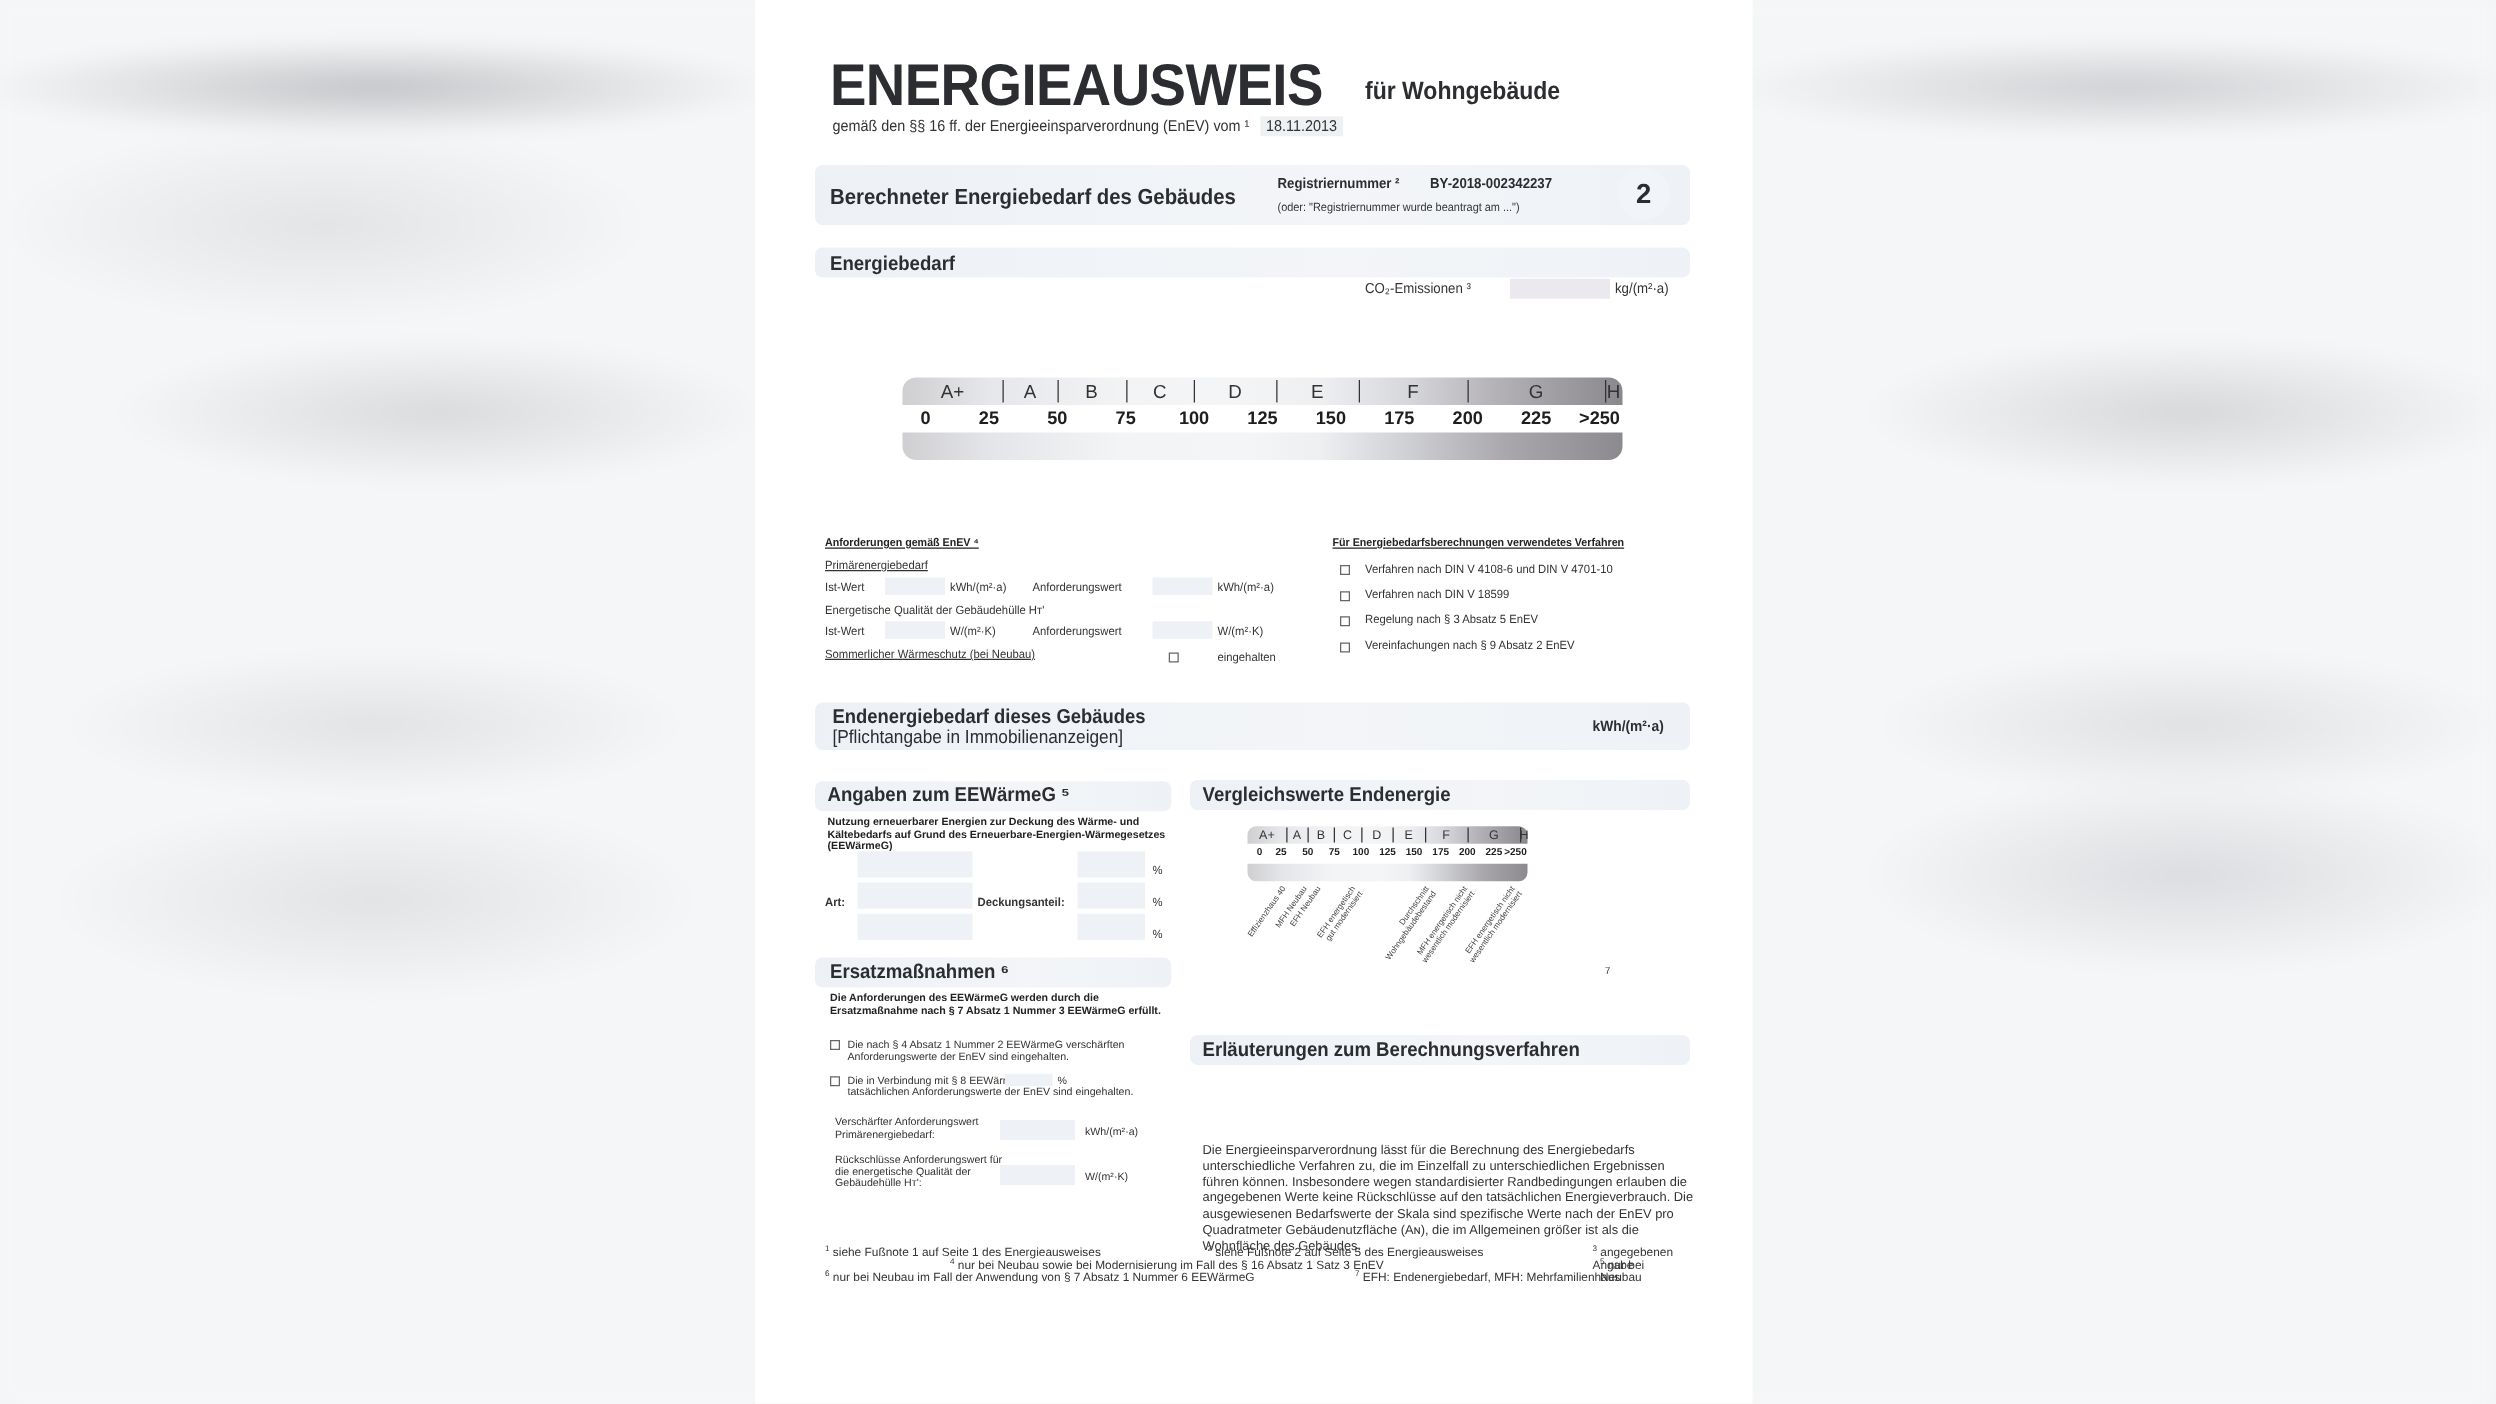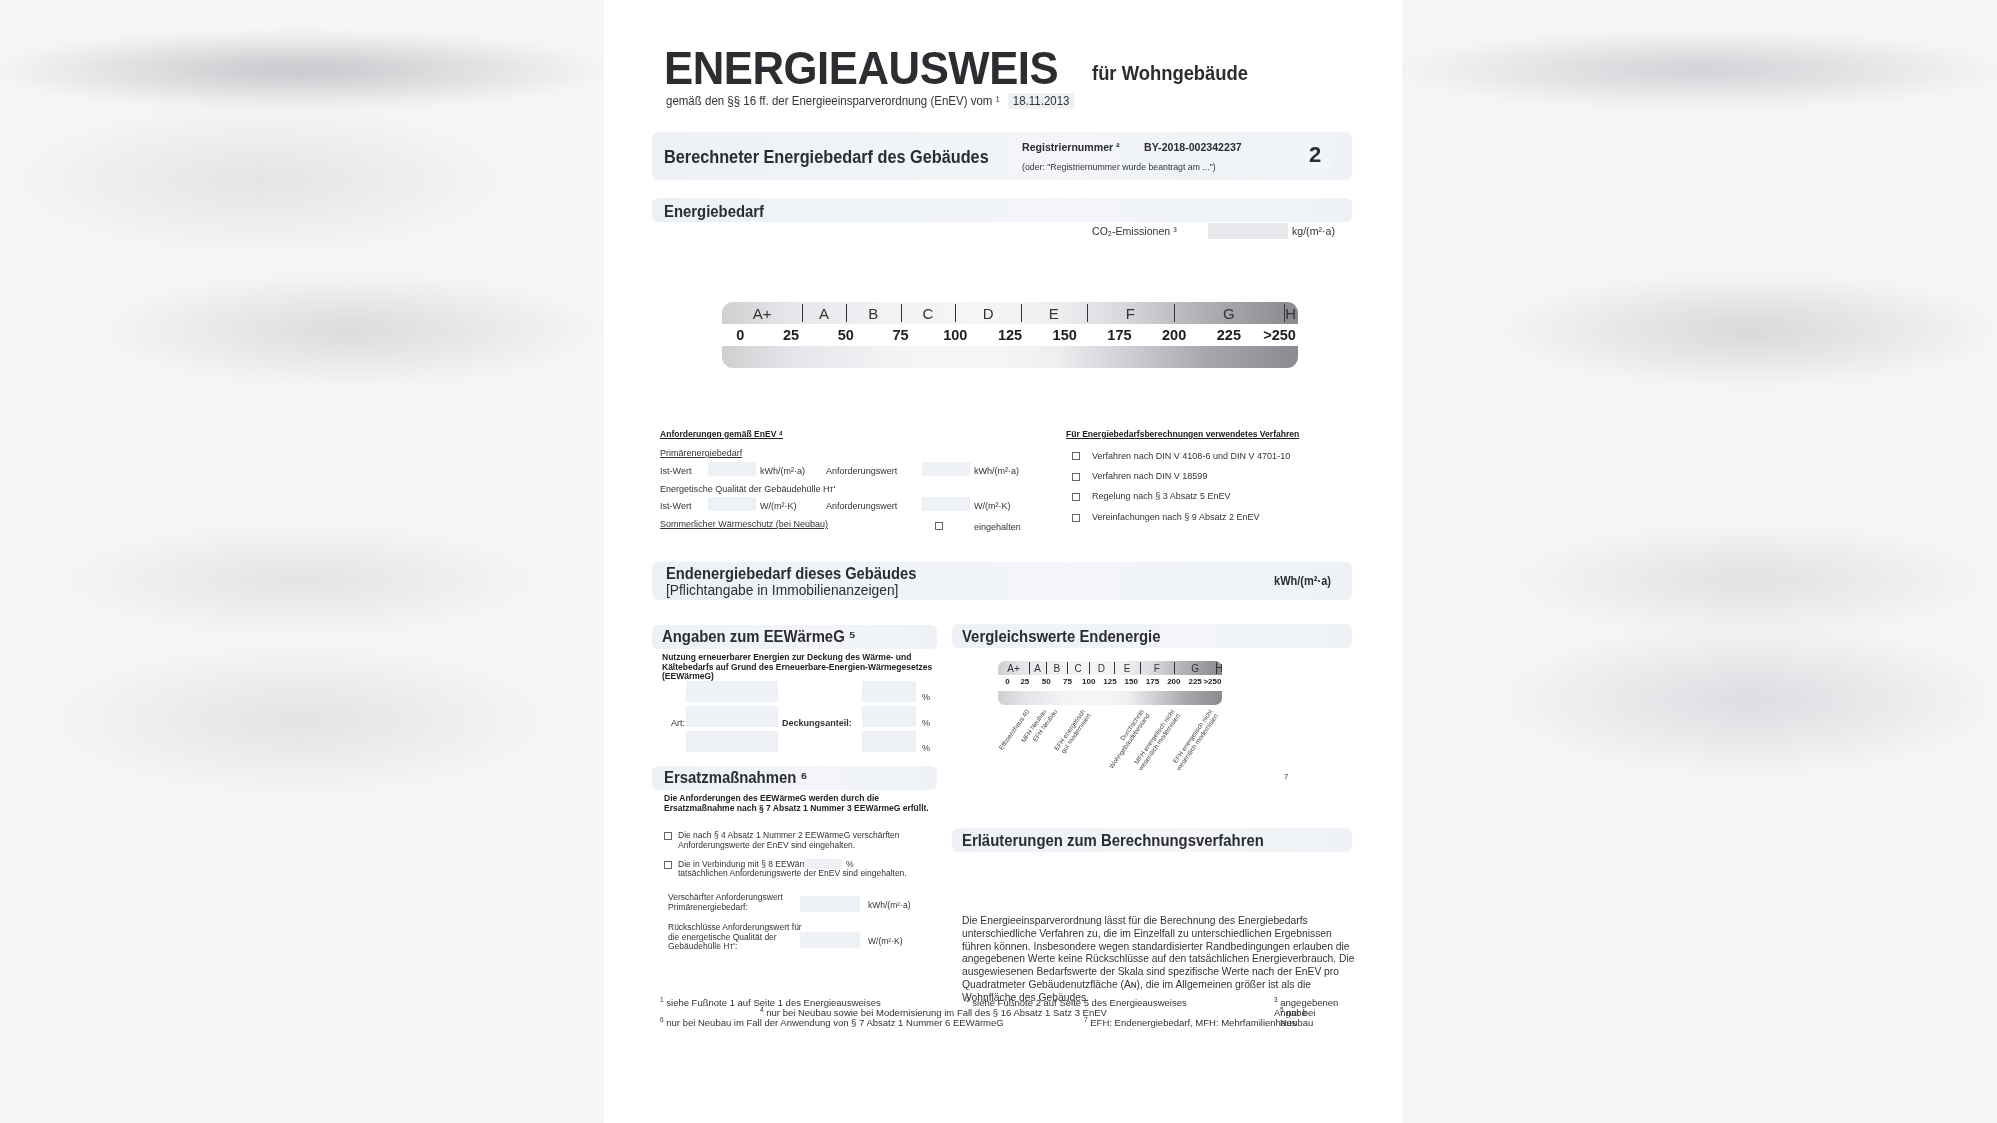--- a/index.html
+++ b/index.html
@@ -249,21 +249,21 @@
   <div class="abs sec-title-2a">Endenergiebedarf dieses Gebäudes</div>
   <div class="abs sec-title-2b">[Pflichtangabe in Immobilienanzeigen]</div>
   <div class="abs sec-unit-2">kWh/(m²·a)</div>
 
   <div class="band sec-band-3"></div>
   <div class="abs sec-title-3">Angaben zum EEWärmeG ⁵</div>
   <div class="abs eew-desc">Nutzung erneuerbarer Energien zur Deckung des Wärme- und Kältebedarfs auf Grund des Erneuerbare-Energien-Wärmegesetzes (EEWärmeG)</div>
   <div class="field" style="left:82px; top:681px; width:92px; height:21px;"></div>
   <div class="field" style="left:82px; top:706px; width:92px; height:21px;"></div>
   <div class="field" style="left:82px; top:731px; width:92px; height:21px;"></div>
-  <div class="abs small" style="left:67px; top:717px;">Art:</div>
+  <div class="abs small" style="left:56px; top:717px;font-weight:bold;">Art:</div>
   <div class="abs small" style="left:178px; top:717px; font-weight:bold;">Deckungsanteil:</div>
   <div class="field" style="left:258px; top:681px; width:54px; height:21px;"></div>
   <div class="field" style="left:258px; top:706px; width:54px; height:21px;"></div>
   <div class="field" style="left:258px; top:731px; width:54px; height:21px;"></div>
   <div class="abs small" style="left:318px; top:691px;">%</div>
   <div class="abs small" style="left:318px; top:717px;">%</div>
   <div class="abs small" style="left:318px; top:742px;">%</div>
 
   <div class="band sec-band-4"></div>
   <div class="abs sec-title-4">Ersatzmaßnahmen ⁶</div>

